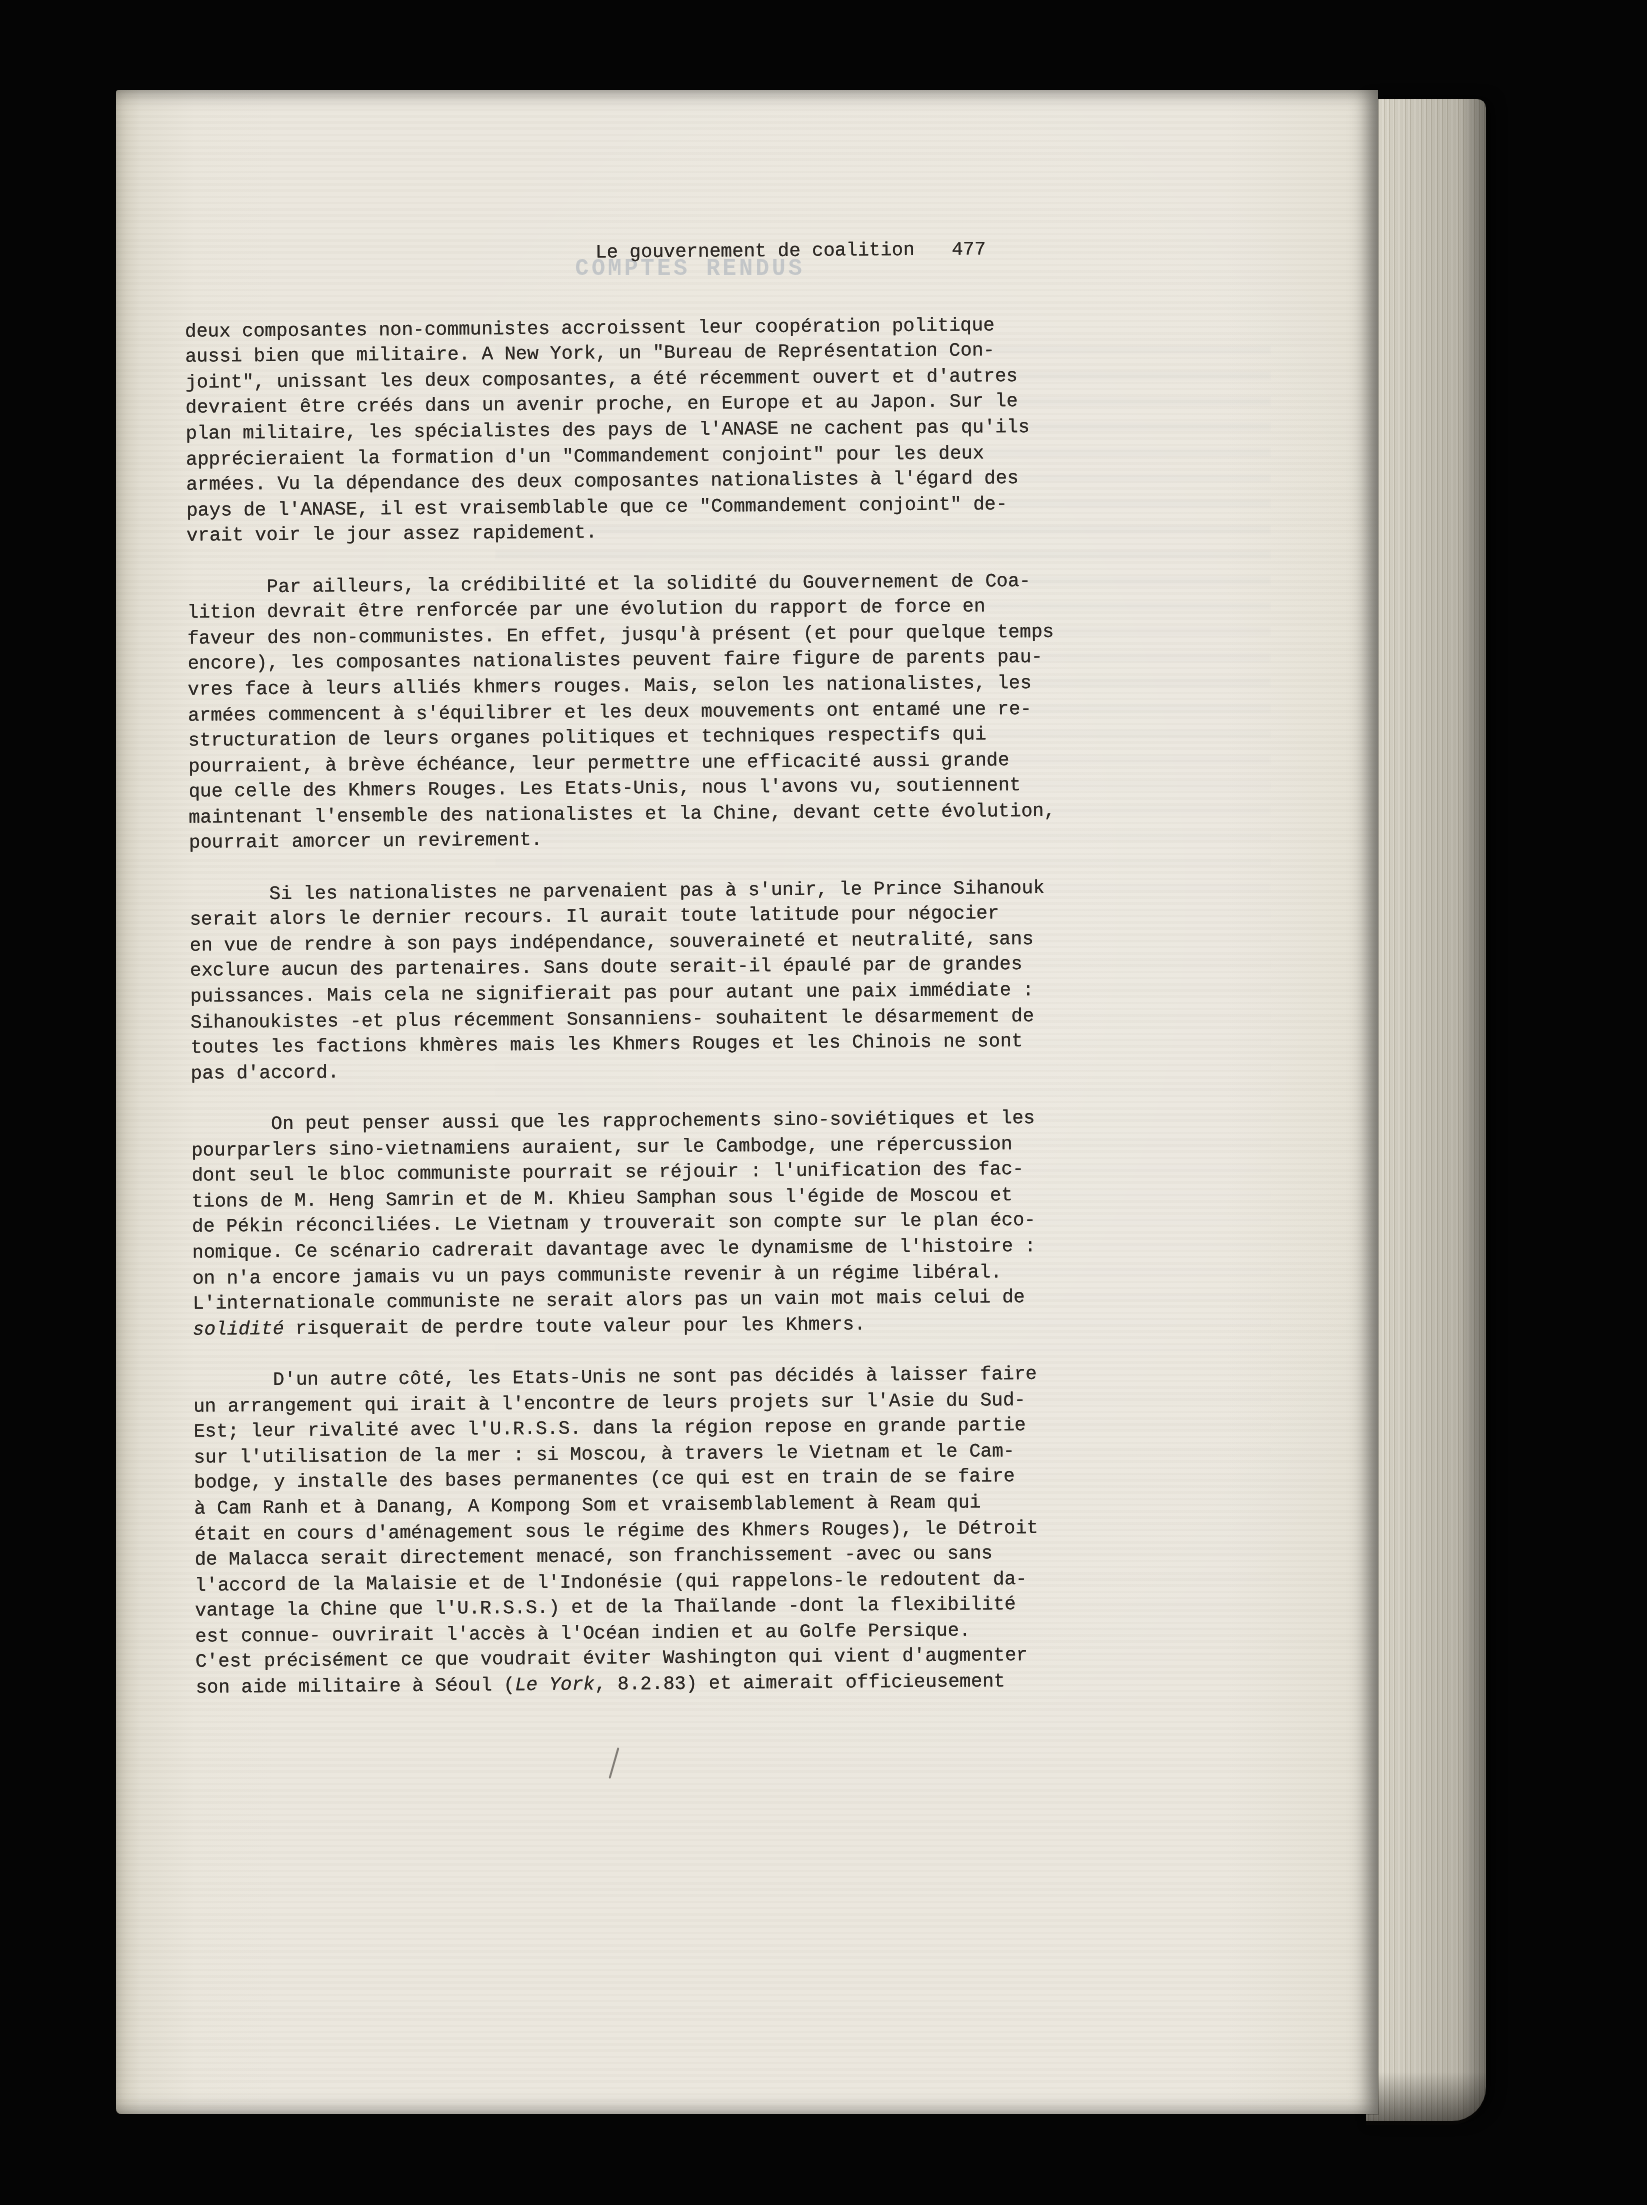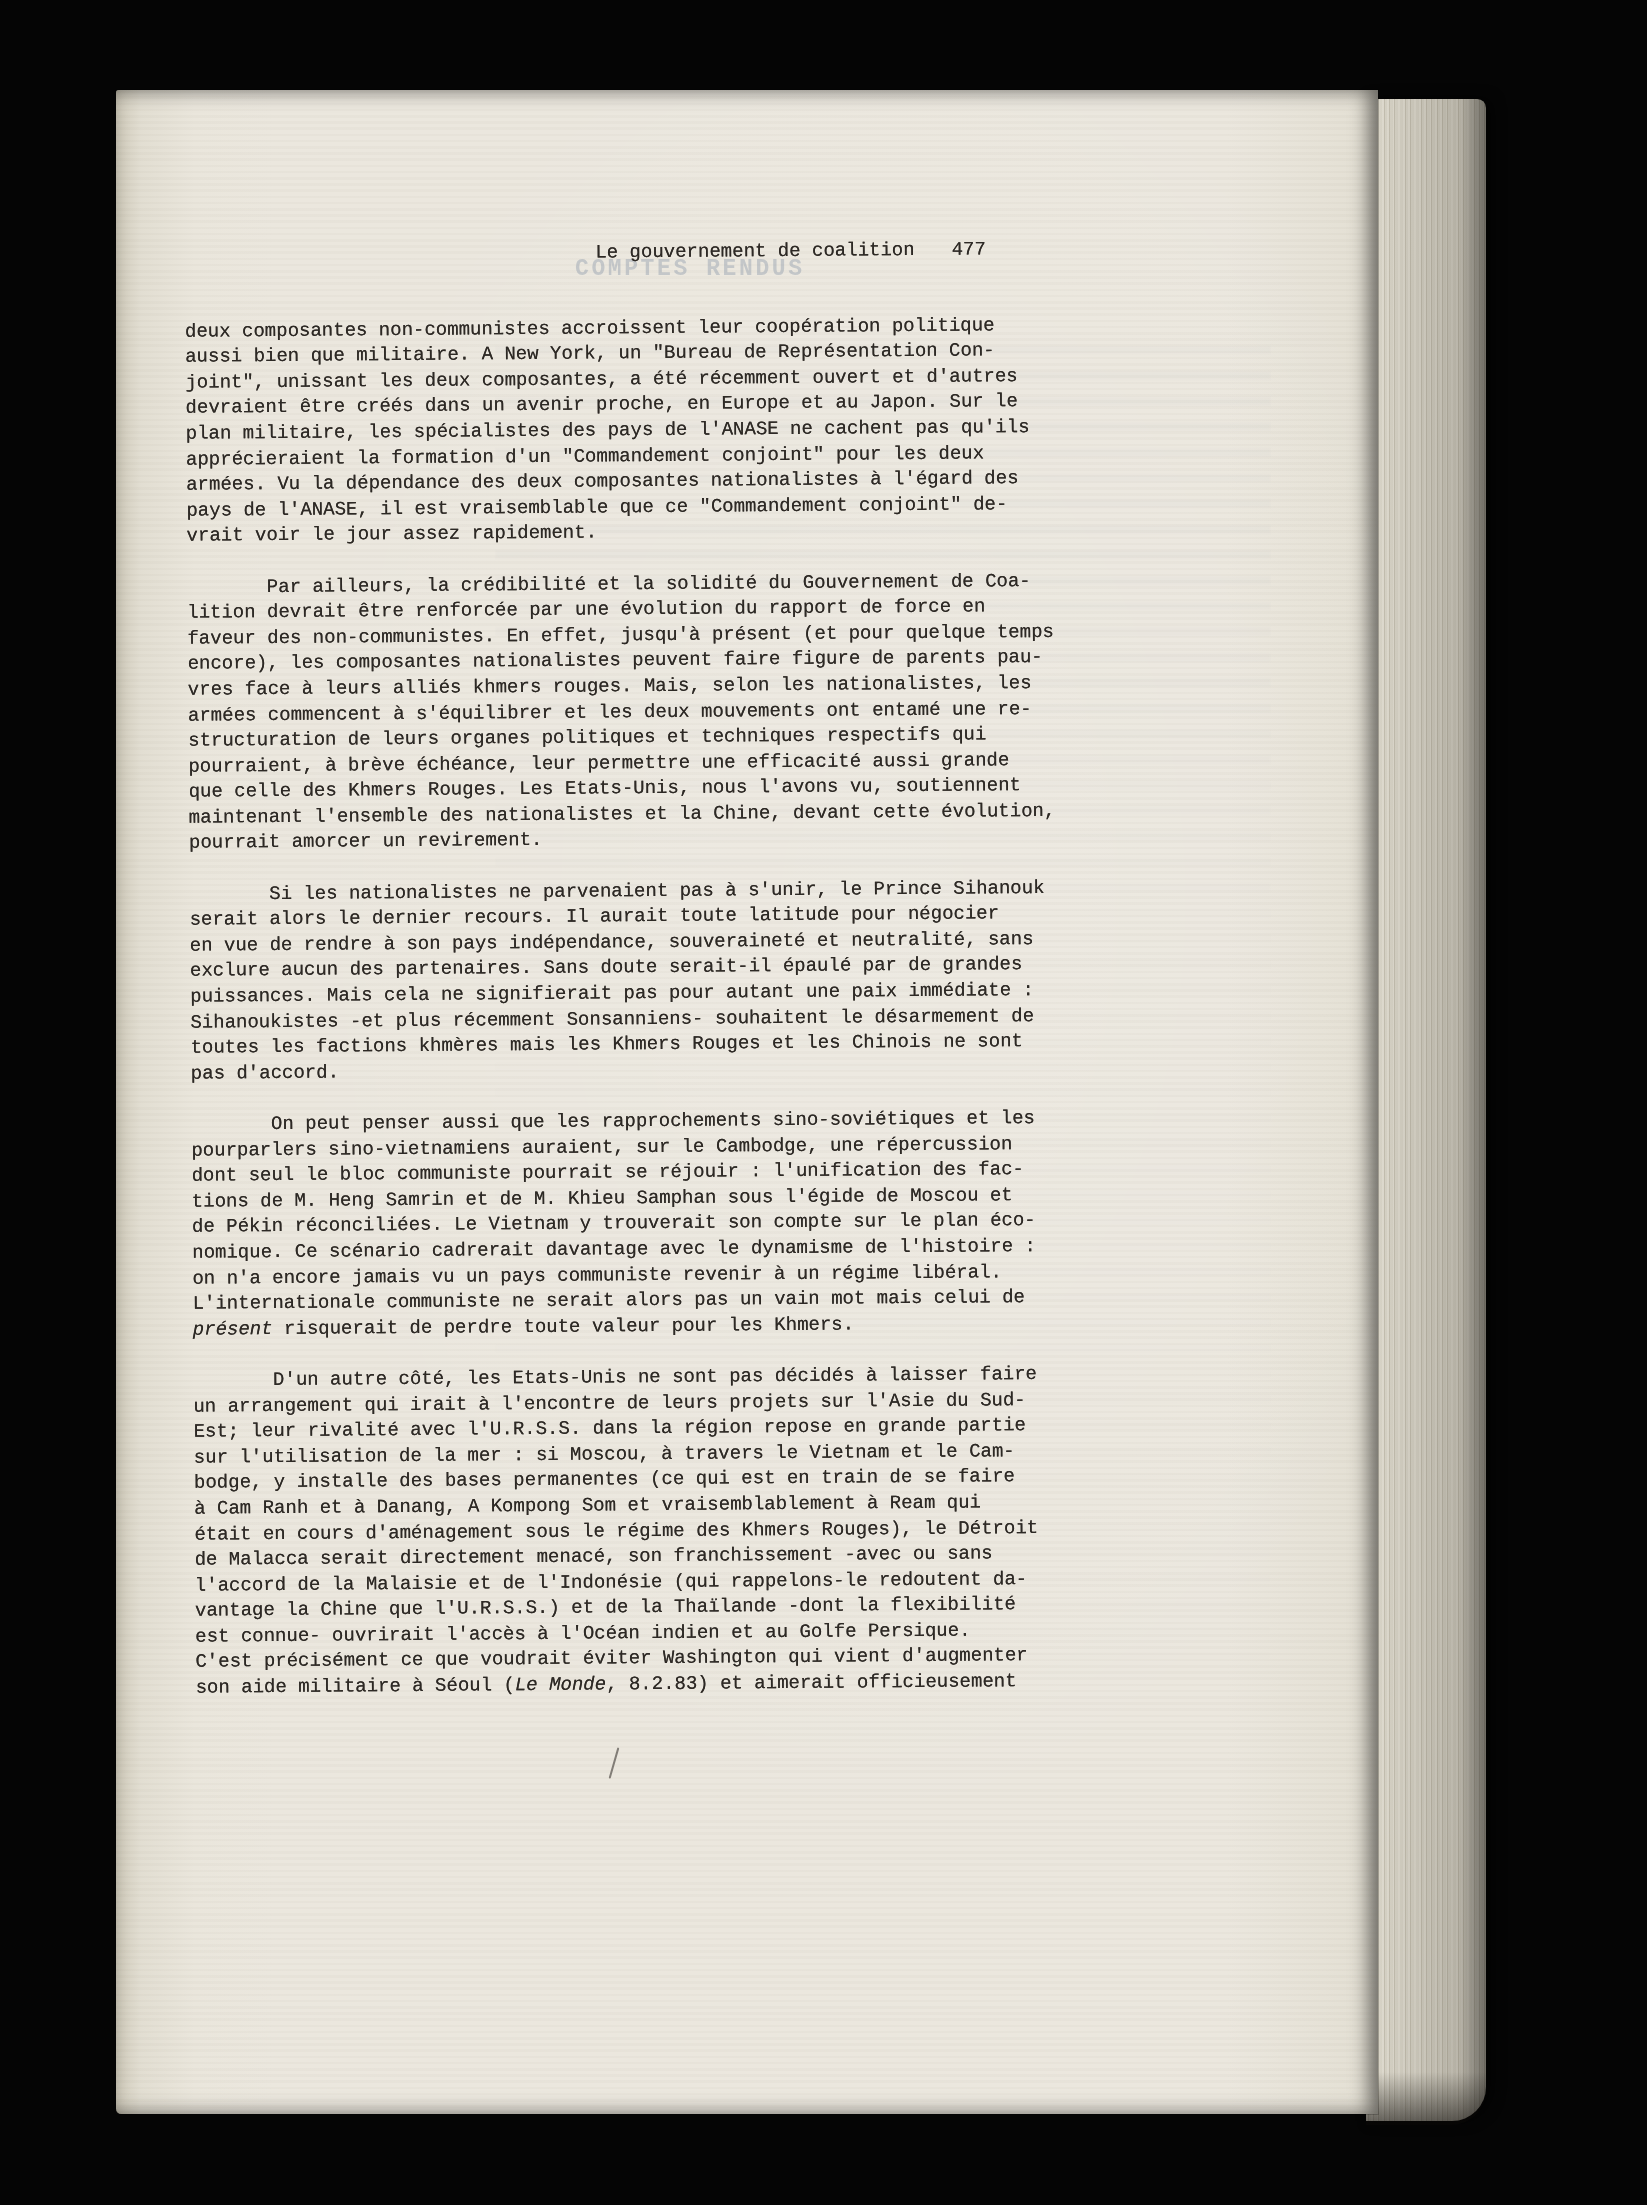--- a/index.html
+++ b/index.html
@@ -137,34 +137,34 @@
 toutes les factions khmères mais les Khmers Rouges et les Chinois ne sont
 pas d'accord.</div>
         <div class="para">       On peut penser aussi que les rapprochements sino-soviétiques et les
 pourparlers sino-vietnamiens auraient, sur le Cambodge, une répercussion
 dont seul le bloc communiste pourrait se réjouir : l'unification des fac-
 tions de M. Heng Samrin et de M. Khieu Samphan sous l'égide de Moscou et
 de Pékin réconciliées. Le Vietnam y trouverait son compte sur le plan éco-
 nomique. Ce scénario cadrerait davantage avec le dynamisme de l'histoire :
 on n'a encore jamais vu un pays communiste revenir à un régime libéral.
 L'internationale communiste ne serait alors pas un vain mot mais celui de
-<i>présent</i> risquerait de perdre toute valeur pour les Khmers.</div>
+<i>solidité</i> risquerait de perdre toute valeur pour les Khmers.</div>
         <div class="para">       D'un autre côté, les Etats-Unis ne sont pas décidés à laisser faire
 un arrangement qui irait à l'encontre de leurs projets sur l'Asie du Sud-
 Est; leur rivalité avec l'U.R.S.S. dans la région repose en grande partie
 sur l'utilisation de la mer : si Moscou, à travers le Vietnam et le Cam-
 bodge, y installe des bases permanentes (ce qui est en train de se faire
 à Cam Ranh et à Danang, A Kompong Som et vraisemblablement à Ream qui
 était en cours d'aménagement sous le régime des Khmers Rouges), le Détroit
 de Malacca serait directement menacé, son franchissement -avec ou sans
 l'accord de la Malaisie et de l'Indonésie (qui rappelons-le redoutent da-
 vantage la Chine que l'U.R.S.S.) et de la Thaïlande -dont la flexibilité
 est connue- ouvrirait l'accès à l'Océan indien et au Golfe Persique.
 C'est précisément ce que voudrait éviter Washington qui vient d'augmenter
-son aide militaire à Séoul (<i>Le Monde</i>, 8.2.83) et aimerait officieusement</div>
+son aide militaire à Séoul (<i>Le York</i>, 8.2.83) et aimerait officieusement</div>
       </div>
 
     </div>
 
     <div class="stray-mark"></div>
 
   </div>
 
 </div>
 

